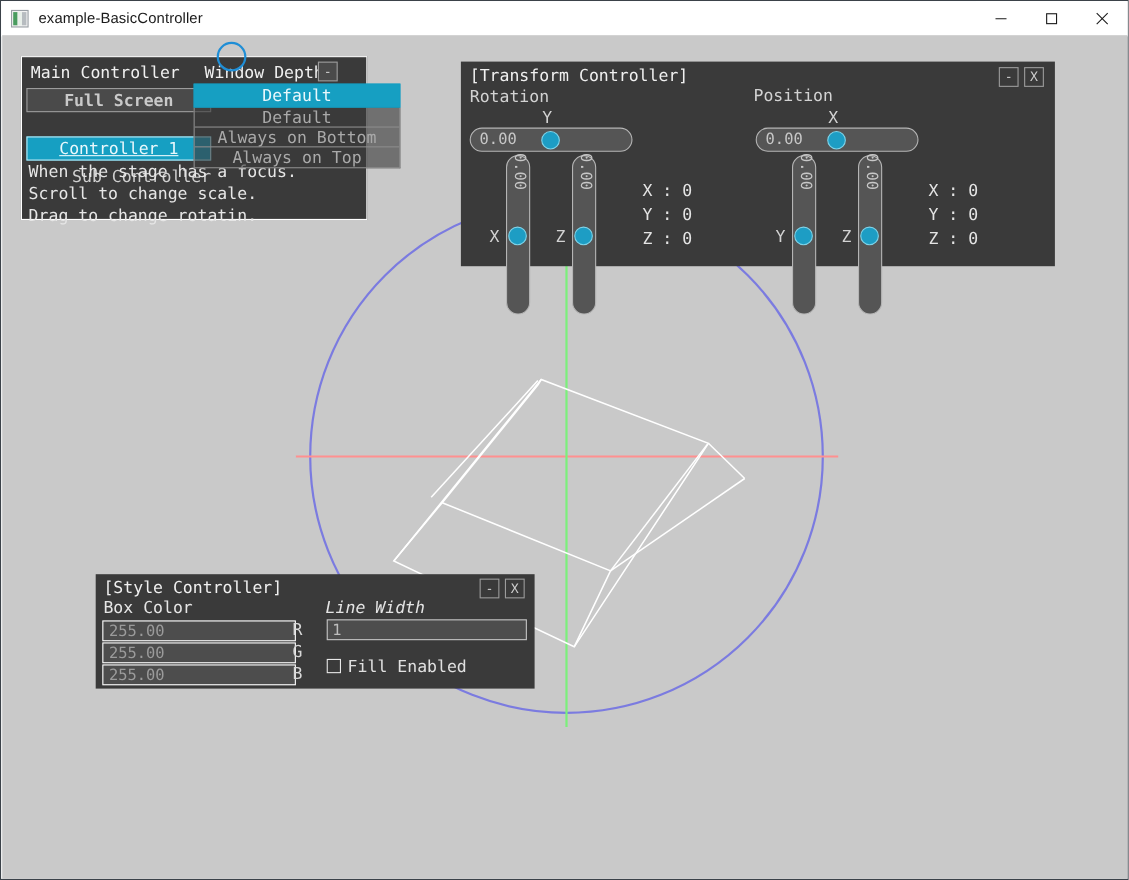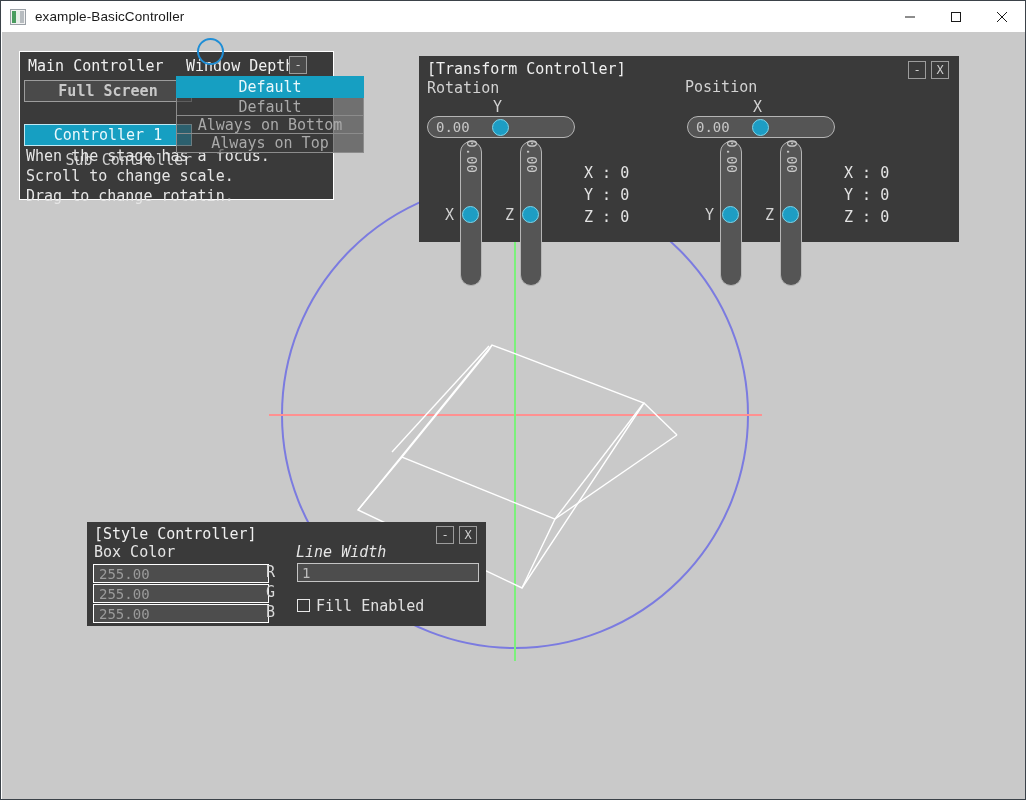--- a/index.html
+++ b/index.html
@@ -168,21 +168,21 @@
   <div class="panel bordered" id="main-controller">
     <div class="mc-title ptitle">Main Controller</div>
     <div class="mc-depth ptitle">Window Depth</div>
 
     <div class="btn-wide" style="top:28px;font-weight:bold;">
       <span>Full Screen</span>
     </div>
 
     <div class="mc-sub plabel">Sub Controller</div>
 
-    <div class="btn-cyan" style="top:72px;">
+    <div class="btn-cyan" style="top:72px;text-decoration:underline;">
       <span>Controller 1</span>
     </div>
 
     <div class="mc-hint" style="top:95px;">When the stage has a focus.</div>
     <div class="mc-hint" style="top:115px;">Scroll to change scale.</div>
     <div class="mc-hint" style="top:135px;">Drag to change rotatin.</div>
   </div>
 
   <div class="drag-handle"></div>
 

